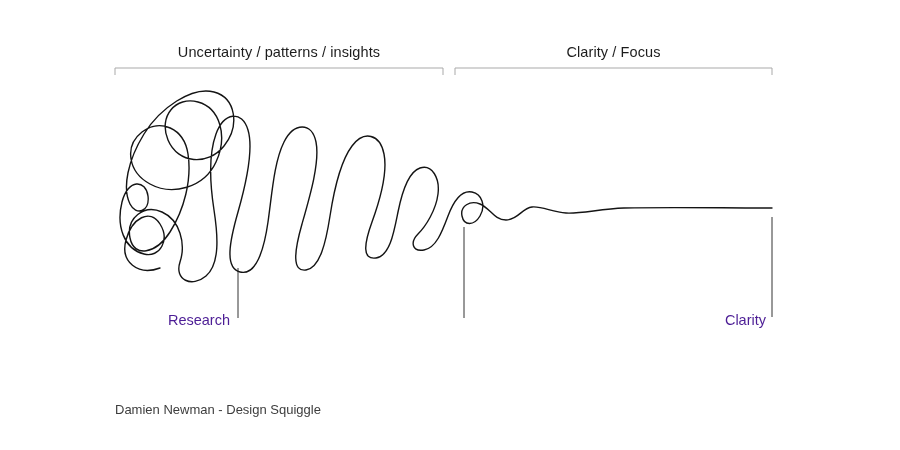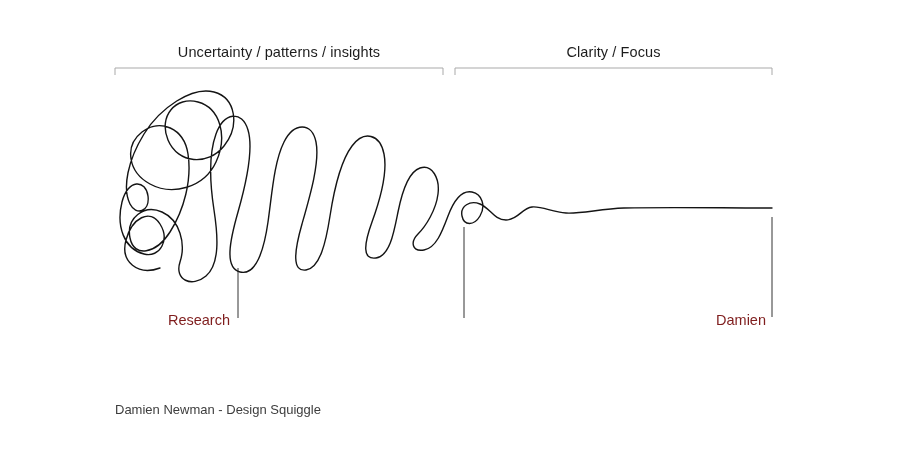--- a/index.html
+++ b/index.html
@@ -24,21 +24,21 @@
     white-space: nowrap;
     letter-spacing: 0.1px;
   }
   .top-label.left  { left: 113px; width: 332px; }
   .top-label.right { left: 455px; width: 317px; }
   .milestone-label {
     position: absolute;
     top: 312px;
     width: 130px;
     font-size: 14.5px;
-    color: #7f1d1d;
+    color: #4c1d95;
     text-align: right;
     white-space: nowrap;
   }
   .milestone-label.research { left: 100px; }
   .milestone-label.concept  { left: 325px; }
   .milestone-label.design   { left: 636px; }
   .attribution {
     position: absolute;
     left: 115px;
     top: 402px;
@@ -117,17 +117,17 @@
              C 672 207 722 208 772 208" fill="none" stroke-width="1.4" stroke-linecap="round" stroke-linejoin="round" stroke="#141414"></path>
   </svg>
 
   <div class="top-label left">Uncertainty / patterns / insights</div>
 
   <div class="top-label right">Clarity / Focus</div>
 
   <div class="milestone-label research">Research</div>
 
 
-  <div class="milestone-label design">Damien</div>
+  <div class="milestone-label design">Clarity</div>
 
   <div class="attribution">Damien Newman - Design Squiggle</div>
 
 </div>
 
 </body></html>

